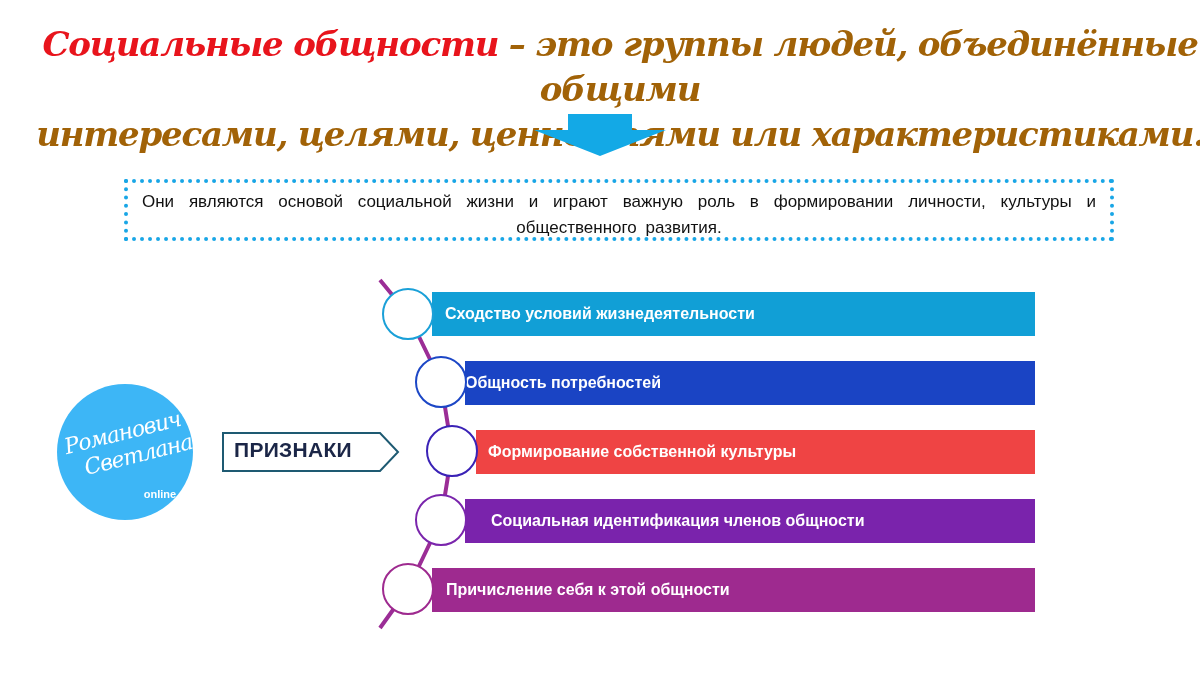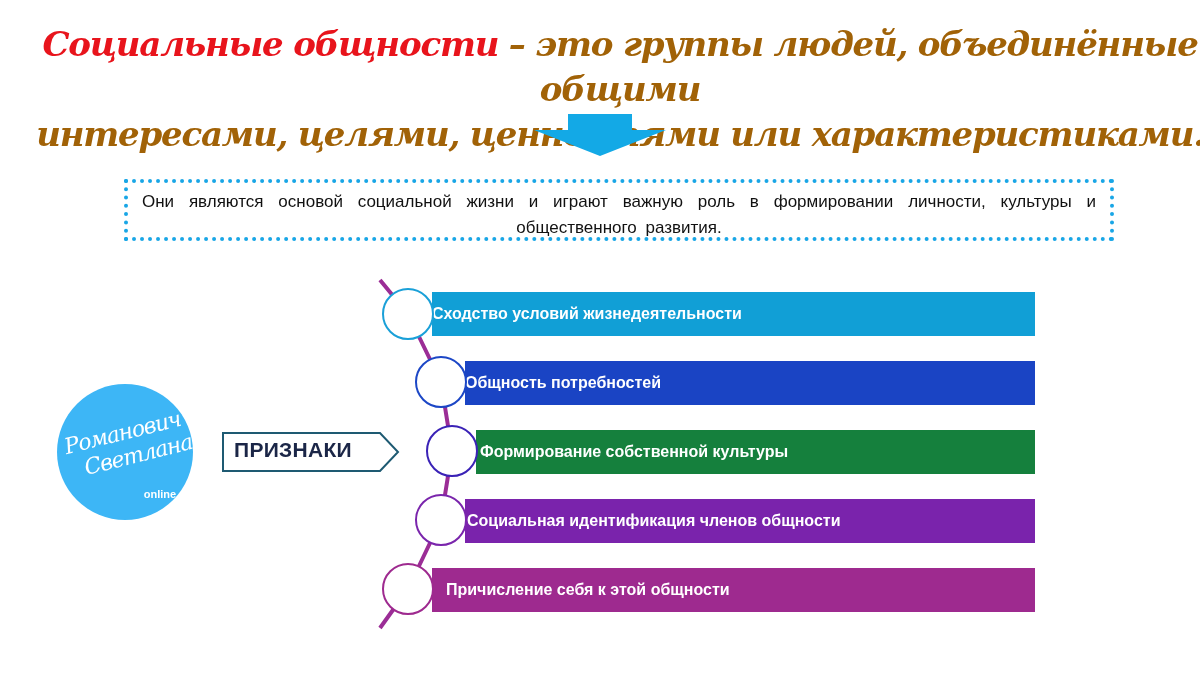--- a/index.html
+++ b/index.html
@@ -48,30 +48,30 @@
   <svg width="178" height="40" viewBox="0 0 178 40" style="position:absolute;left:0;top:0">
     <polygon points="1,1 158,1 176,20 158,39 1,39" fill="#fff" stroke="#1e5a72" stroke-width="2"></polygon>
   </svg>
   <span>ПРИЗНАКИ</span>
 </div>
 
 <svg class="timeline" viewBox="0 0 1200 674">
   <polyline points="380,280 408,314 441,382 452,451 441,520 408,589 380,628" fill="none" stroke="#9b2d96" stroke-width="4" stroke-linejoin="round"></polyline>
 </svg>
 
-<div class="bar" style="left:432px;top:292px;background:#119fd6;padding-left:0">
+<div class="bar" style="left:432px;top:292px;background:#119fd6;padding-left:13px">
   <span>Сходство условий жизнедеятельности</span>
 </div>
 <div class="bar" style="left:465px;top:361px;background:#1a44c4;">
   <span>Общность потребностей</span>
 </div>
-<div class="bar" style="left:476px;top:430px;background:#15803d;padding-left:4px">
+<div class="bar" style="left:476px;top:430px;background:#ef4444;padding-left:12px">
   <span>Формирование собственной культуры</span>
 </div>
-<div class="bar" style="left:465px;top:499px;background:#7a23ac;padding-left:2px">
+<div class="bar" style="left:465px;top:499px;background:#7a23ac;padding-left:26px">
   <span>Социальная идентификация членов общности</span>
 </div>
 <div class="bar" style="left:432px;top:568px;background:#9e2a8f;padding-left:14px">
   <span>Причисление себя к этой общности</span>
 </div>
 
 <div class="node" style="left:382px;top:288px;border-color:#1aa0d8"></div>
 <div class="node" style="left:415px;top:356px;border-color:#1c47c6"></div>
 <div class="node" style="left:426px;top:425px;border-color:#3a22b6"></div>
 <div class="node" style="left:415px;top:494px;border-color:#7a25ac"></div>

